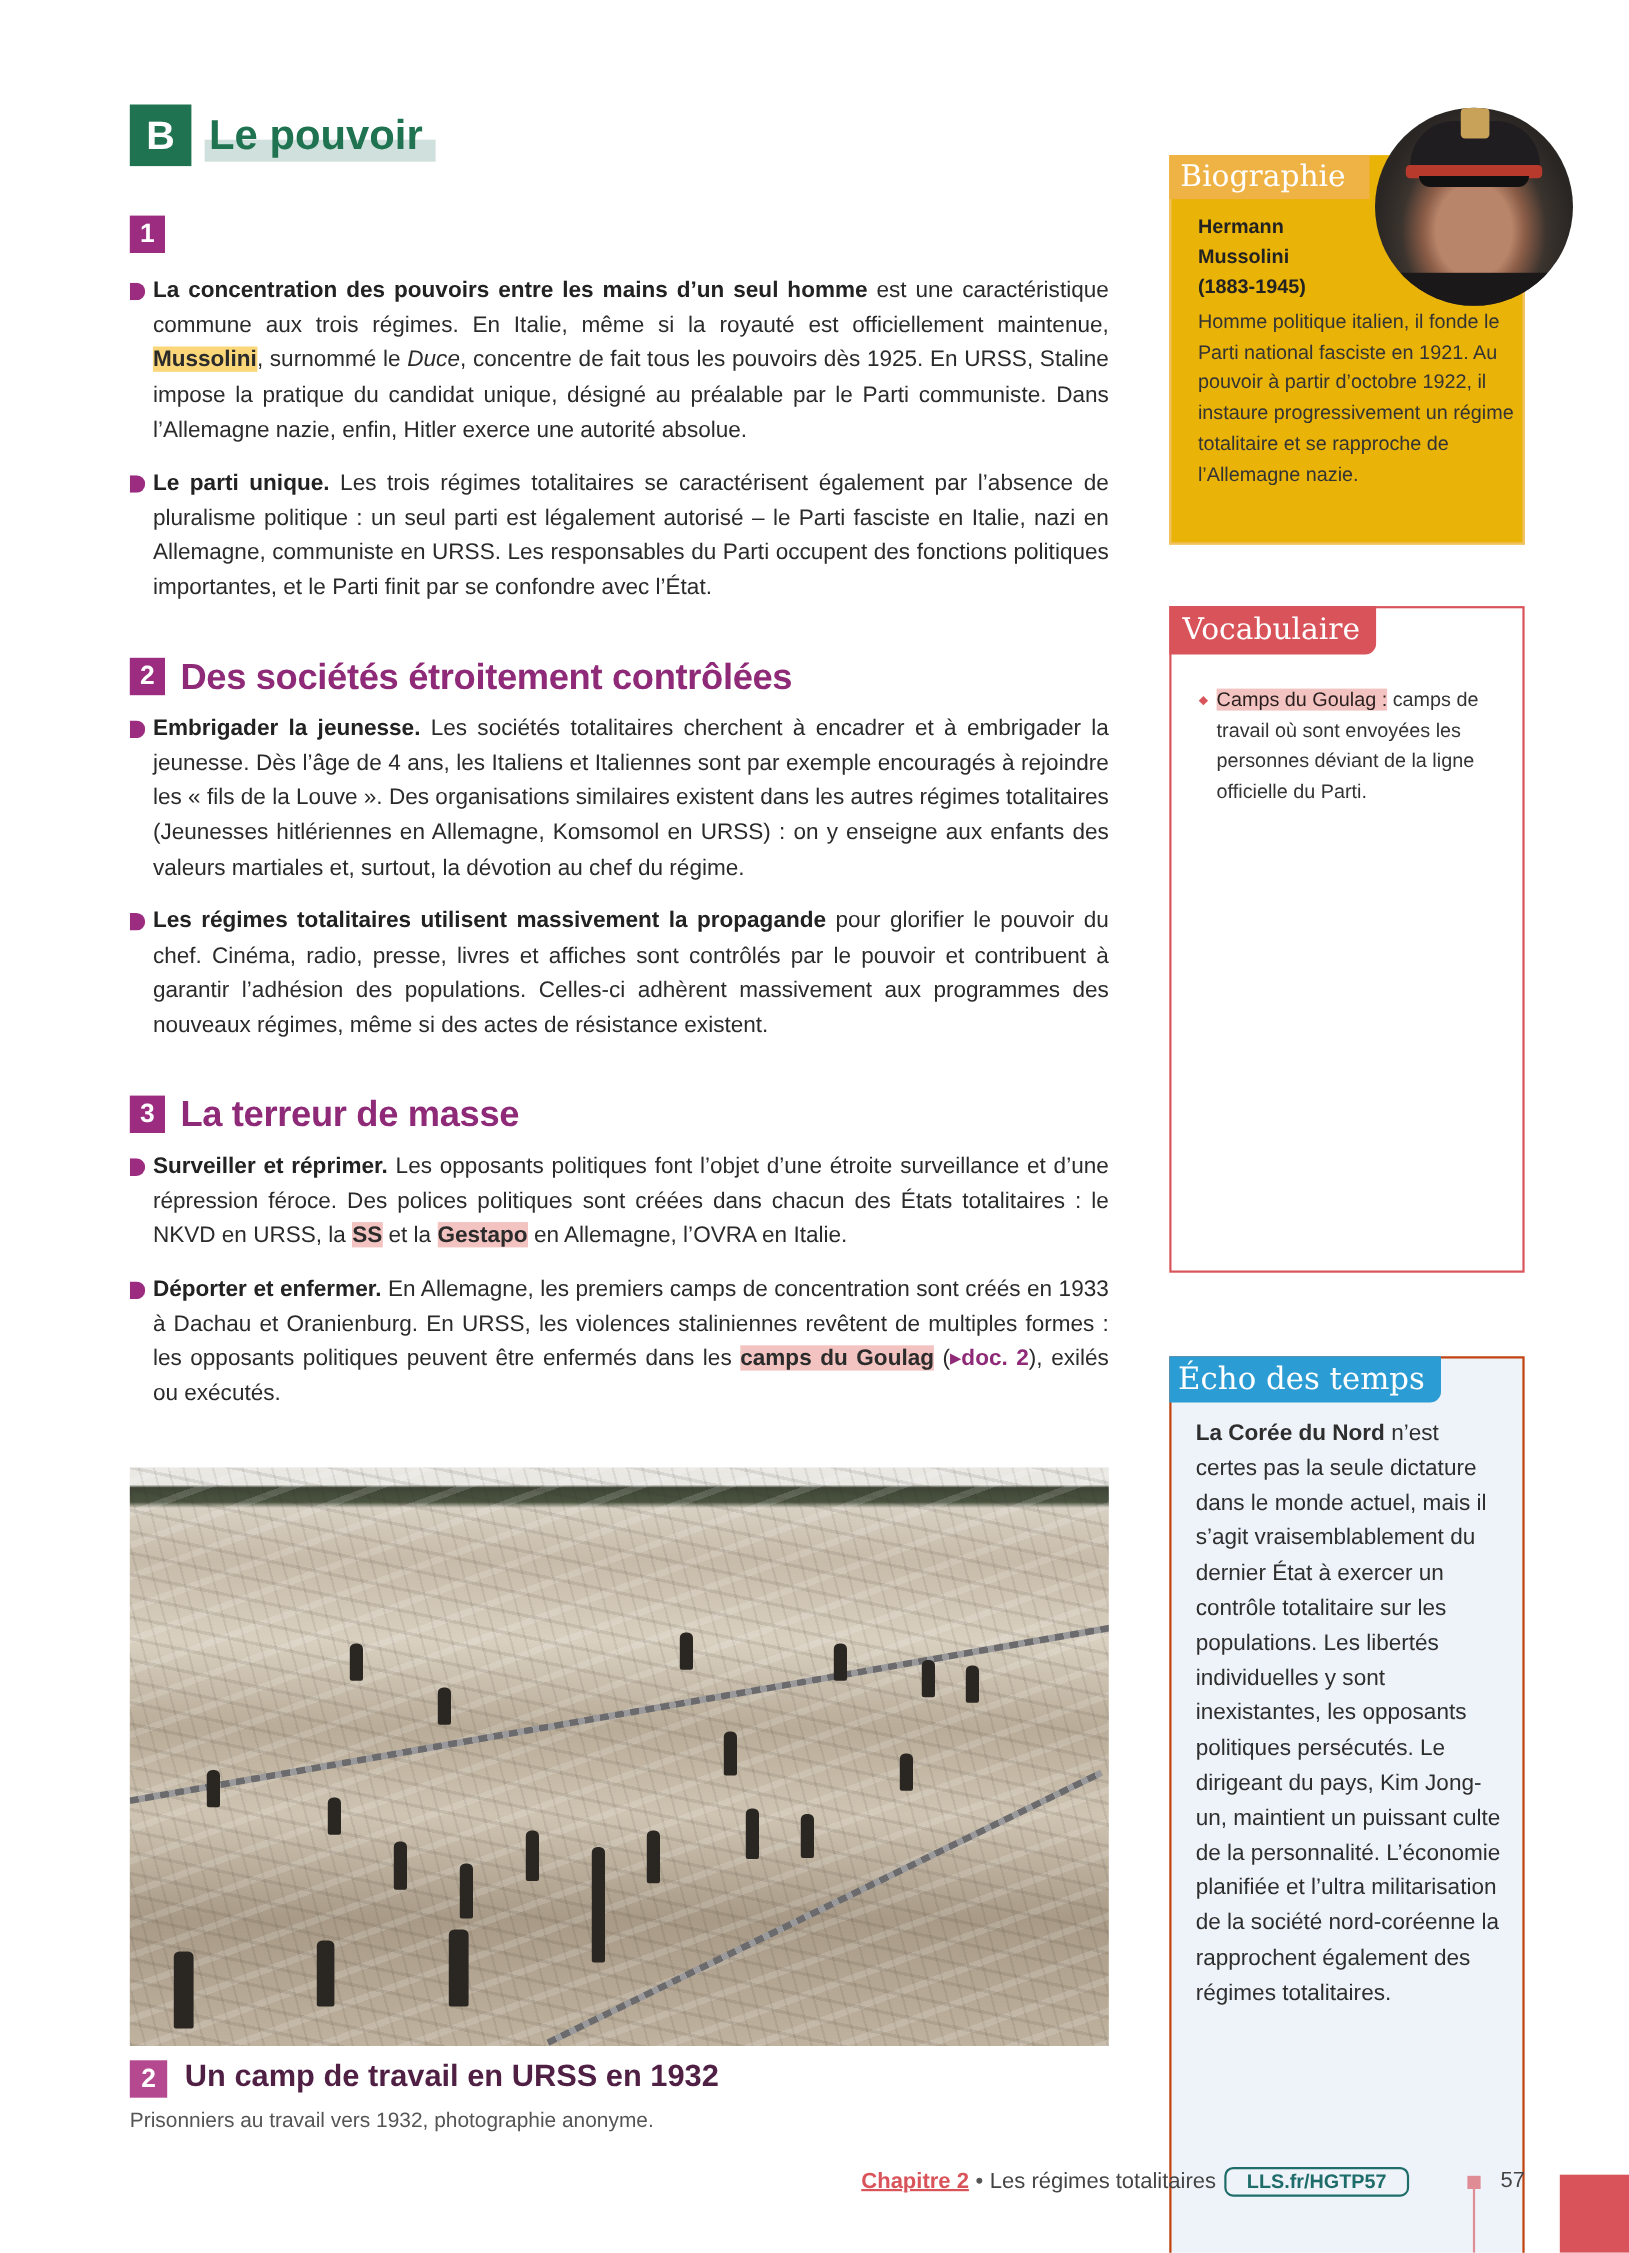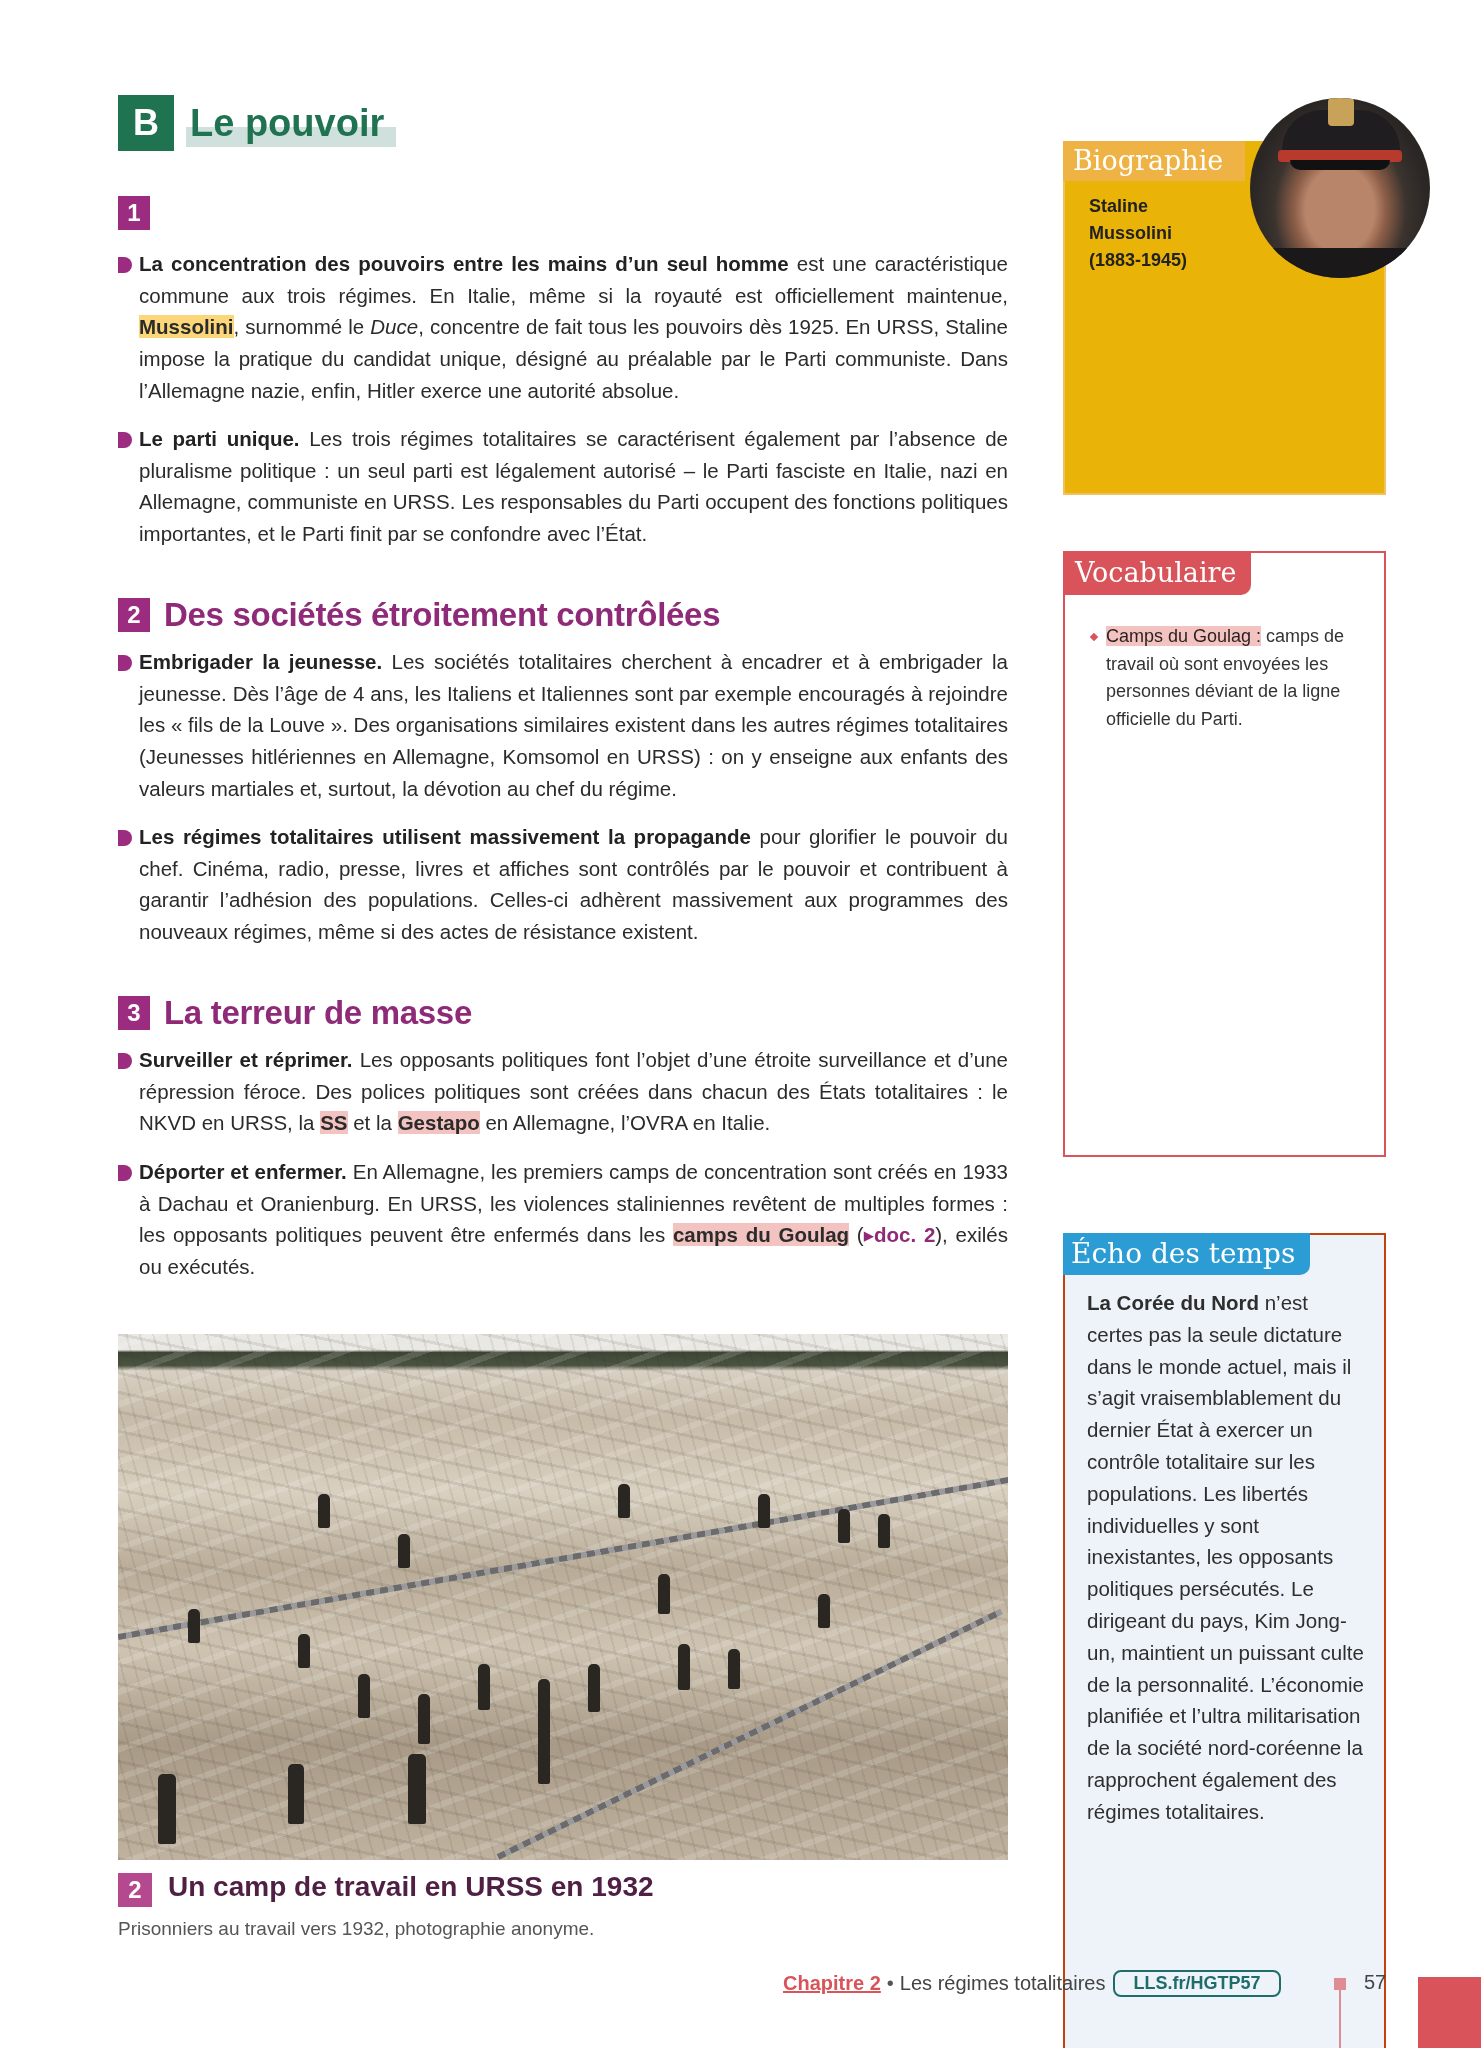--- a/index.html
+++ b/index.html
@@ -171,24 +171,25 @@
   <div class="fig" style="left:700px;top:260px;"></div>
 </div>
 
 <div class="cap-num">2</div>
 <div class="cap-title">Un camp de travail en URSS en 1932</div>
 <div class="cap-sub">Prisonniers au travail vers 1932, photographie anonyme.</div>
 
 <div class="box bio">
   <div class="bio-tab">Biographie</div>
   <div class="bio-name">
-    <div>Staline</div>
+    <div>Hermann</div>
     <div>Mussolini</div>
     <div>(1883-1945)</div>
   </div>
+  <div class="bio-text">Homme politique italien, il fonde le Parti national fasciste en 1921. Au pouvoir à partir d’octobre 1922, il instaure progressivement un régime totalitaire et se rapproche de l’Allemagne nazie.</div>
 </div>
 <div class="portrait">
   <div class="cap"></div>
   <div class="badge"></div>
   <div class="band"></div>
   <div class="visor"></div>
   <div class="collar"></div>
 </div>
 
 <div class="box voc">

